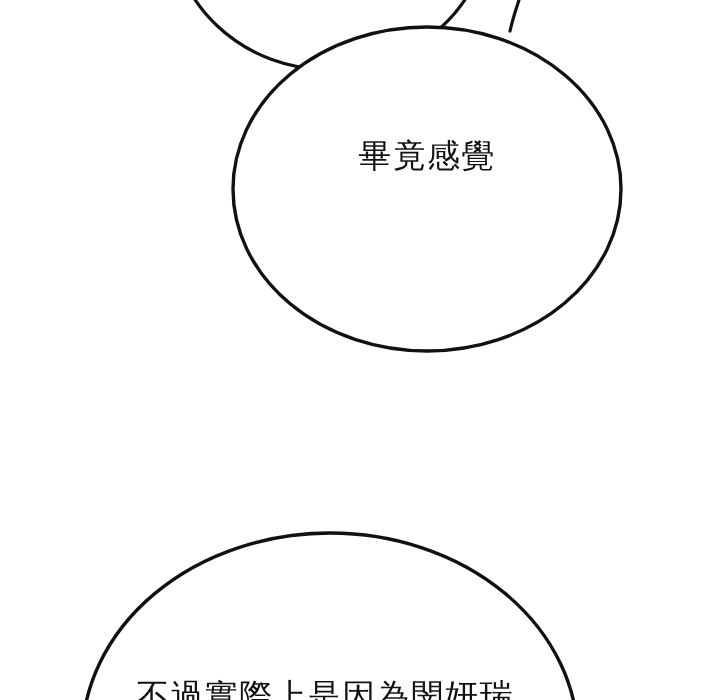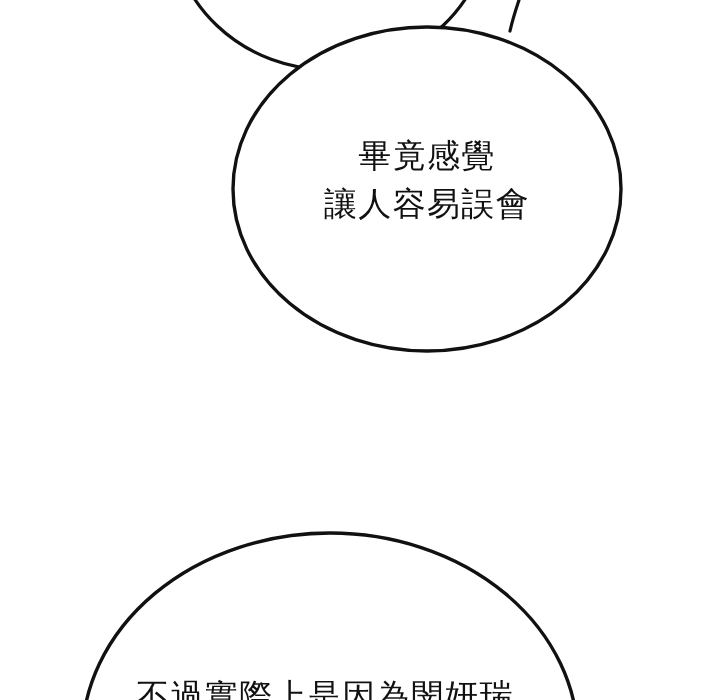--- a/index.html
+++ b/index.html
@@ -63,20 +63,19 @@
 
     <path d="M 519 0 C 515 12 512 22 510 31" fill="none" stroke="#111111" stroke-width="3.2" stroke-linecap="round"></path>
 
     <ellipse cx="427" cy="189" rx="194" ry="162" fill="#ffffff" stroke="#111111" stroke-width="3.4"></ellipse>
 
     <ellipse cx="330" cy="740" rx="248" ry="207" fill="#ffffff" stroke="#111111" stroke-width="3.4"></ellipse>
   </svg>
 
   <div class="bubble-text" id="main-bubble-text">
     <div>畢竟感覺</div>
-    <div>讓人容易誤會</div>
   </div>
 
   <div class="bubble-text" id="lower-bubble-text">
     <div>不過實際上是因為閔妍瑞</div>
   </div>
 
 </div>
 
 </body></html>

